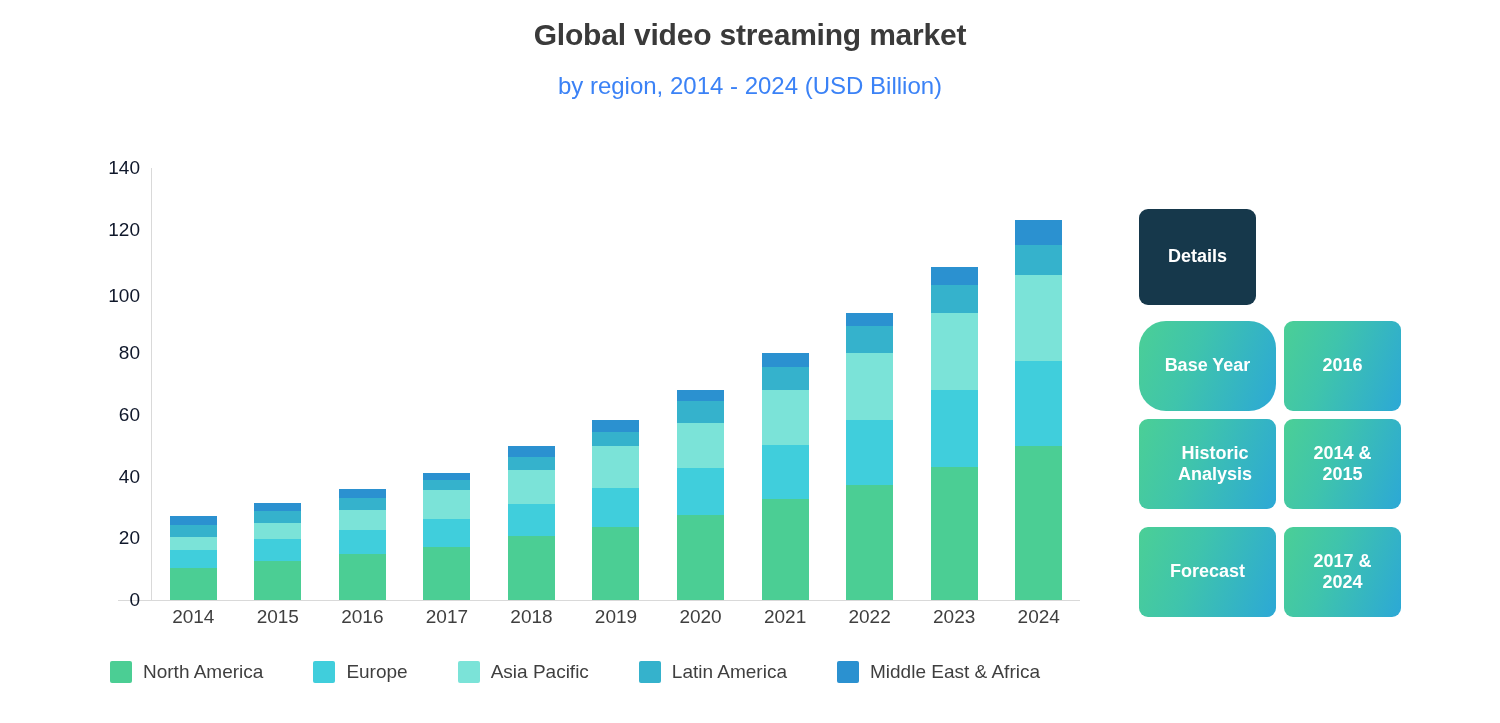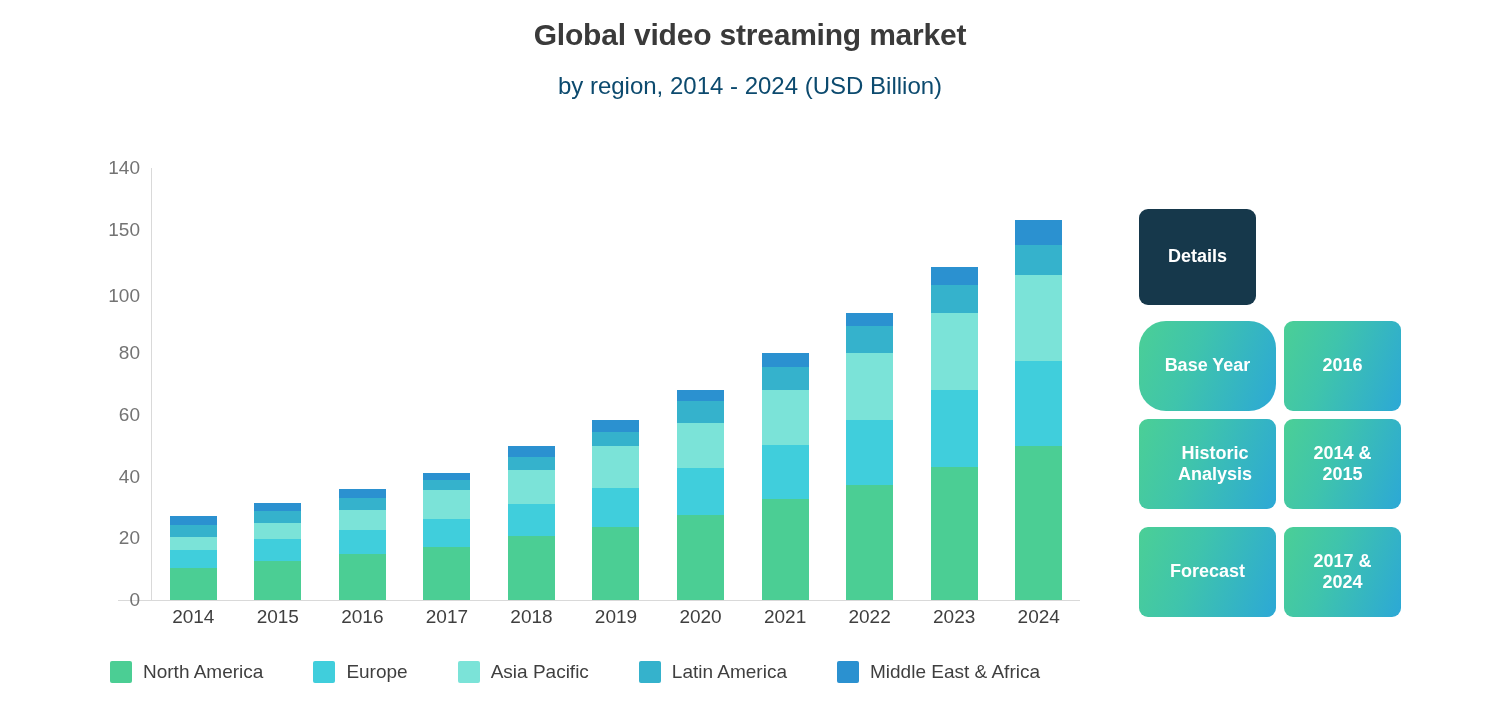--- a/index.html
+++ b/index.html
@@ -8,30 +8,30 @@
     font-family:"Liberation Sans", sans-serif;
     color:#3b3b3b;overflow:hidden;position:relative;
   }
   
   #chart-title{
     position:absolute;left:0;top:18px;width:1500px;text-align:center;
     font-size:30px;font-weight:bold;color:#3a3a3a;letter-spacing:-.2px;
   }
   #chart-subtitle{
     position:absolute;left:0;top:72px;width:1500px;text-align:center;
-    font-size:24px;font-weight:normal;color:#0c4a6e;
+    font-size:24px;font-weight:normal;color:#3b82f6;
   }
   
   #plot-wrap{position:absolute;left:0;top:0;width:1130px;height:723px;}
   #yaxis-line{position:absolute;left:151px;top:168px;width:1px;height:432px;background:#d9d9d9;}
   #xaxis-line{position:absolute;left:118px;top:600px;width:962px;height:1px;background:#d9d9d9;}
 
   .ytick{
     position:absolute;right:0;width:60px;text-align:right;
-    font-size:19px;color:#737373;transform:translateY(-50%);
+    font-size:19px;color:#0f172a;transform:translateY(-50%);
   }
   #ytick-holder{position:absolute;left:78px;top:0;width:62px;height:723px;}
 
   #bars{position:absolute;left:151px;top:168px;width:930px;height:432px;}
   .bar-slot{
     position:absolute;bottom:0;width:85px;height:432px;
     display:flex;flex-direction:column;justify-content:flex-end;
   }
   .bar{
     width:47px;margin:0 auto;display:flex;flex-direction:column-reverse;
@@ -76,21 +76,21 @@
 <div id="plot-wrap">
   <div id="yaxis-line"></div>
   <div id="xaxis-line"></div>
   <div id="ytick-holder">
       <div class="ytick" style="top: 600px;">0</div>
       <div class="ytick" style="top: 538.286px;">20</div>
       <div class="ytick" style="top: 476.571px;">40</div>
       <div class="ytick" style="top: 414.857px;">60</div>
       <div class="ytick" style="top: 353.143px;">80</div>
       <div class="ytick" style="top: 296px;">100</div>
-      <div class="ytick" style="top: 229.714px;">150</div>
+      <div class="ytick" style="top: 229.714px;">120</div>
       <div class="ytick" style="top: 168px;">140</div>
     </div>
   <div id="bars">
       <div class="bar-slot" style="left: 0px; width: 84.5455px;">
         <div class="bar">
           <div class="seg" title="North America 2014: 10.5" style="height: 32.4px; background: rgb(75, 206, 148);"></div>
           <div class="seg" title="Europe 2014: 5.8" style="height: 17.8971px; background: rgb(64, 206, 220);"></div>
           <div class="seg" title="Asia Pacific 2014: 4.2" style="height: 12.96px; background: rgb(123, 227, 216);"></div>
           <div class="seg" title="Latin America 2014: 3.9" style="height: 12.0343px; background: rgb(53, 178, 204);"></div>
           <div class="seg" title="Middle East &amp; Africa 2014: 2.9" style="height: 8.94857px; background: rgb(43, 145, 208);"></div>

